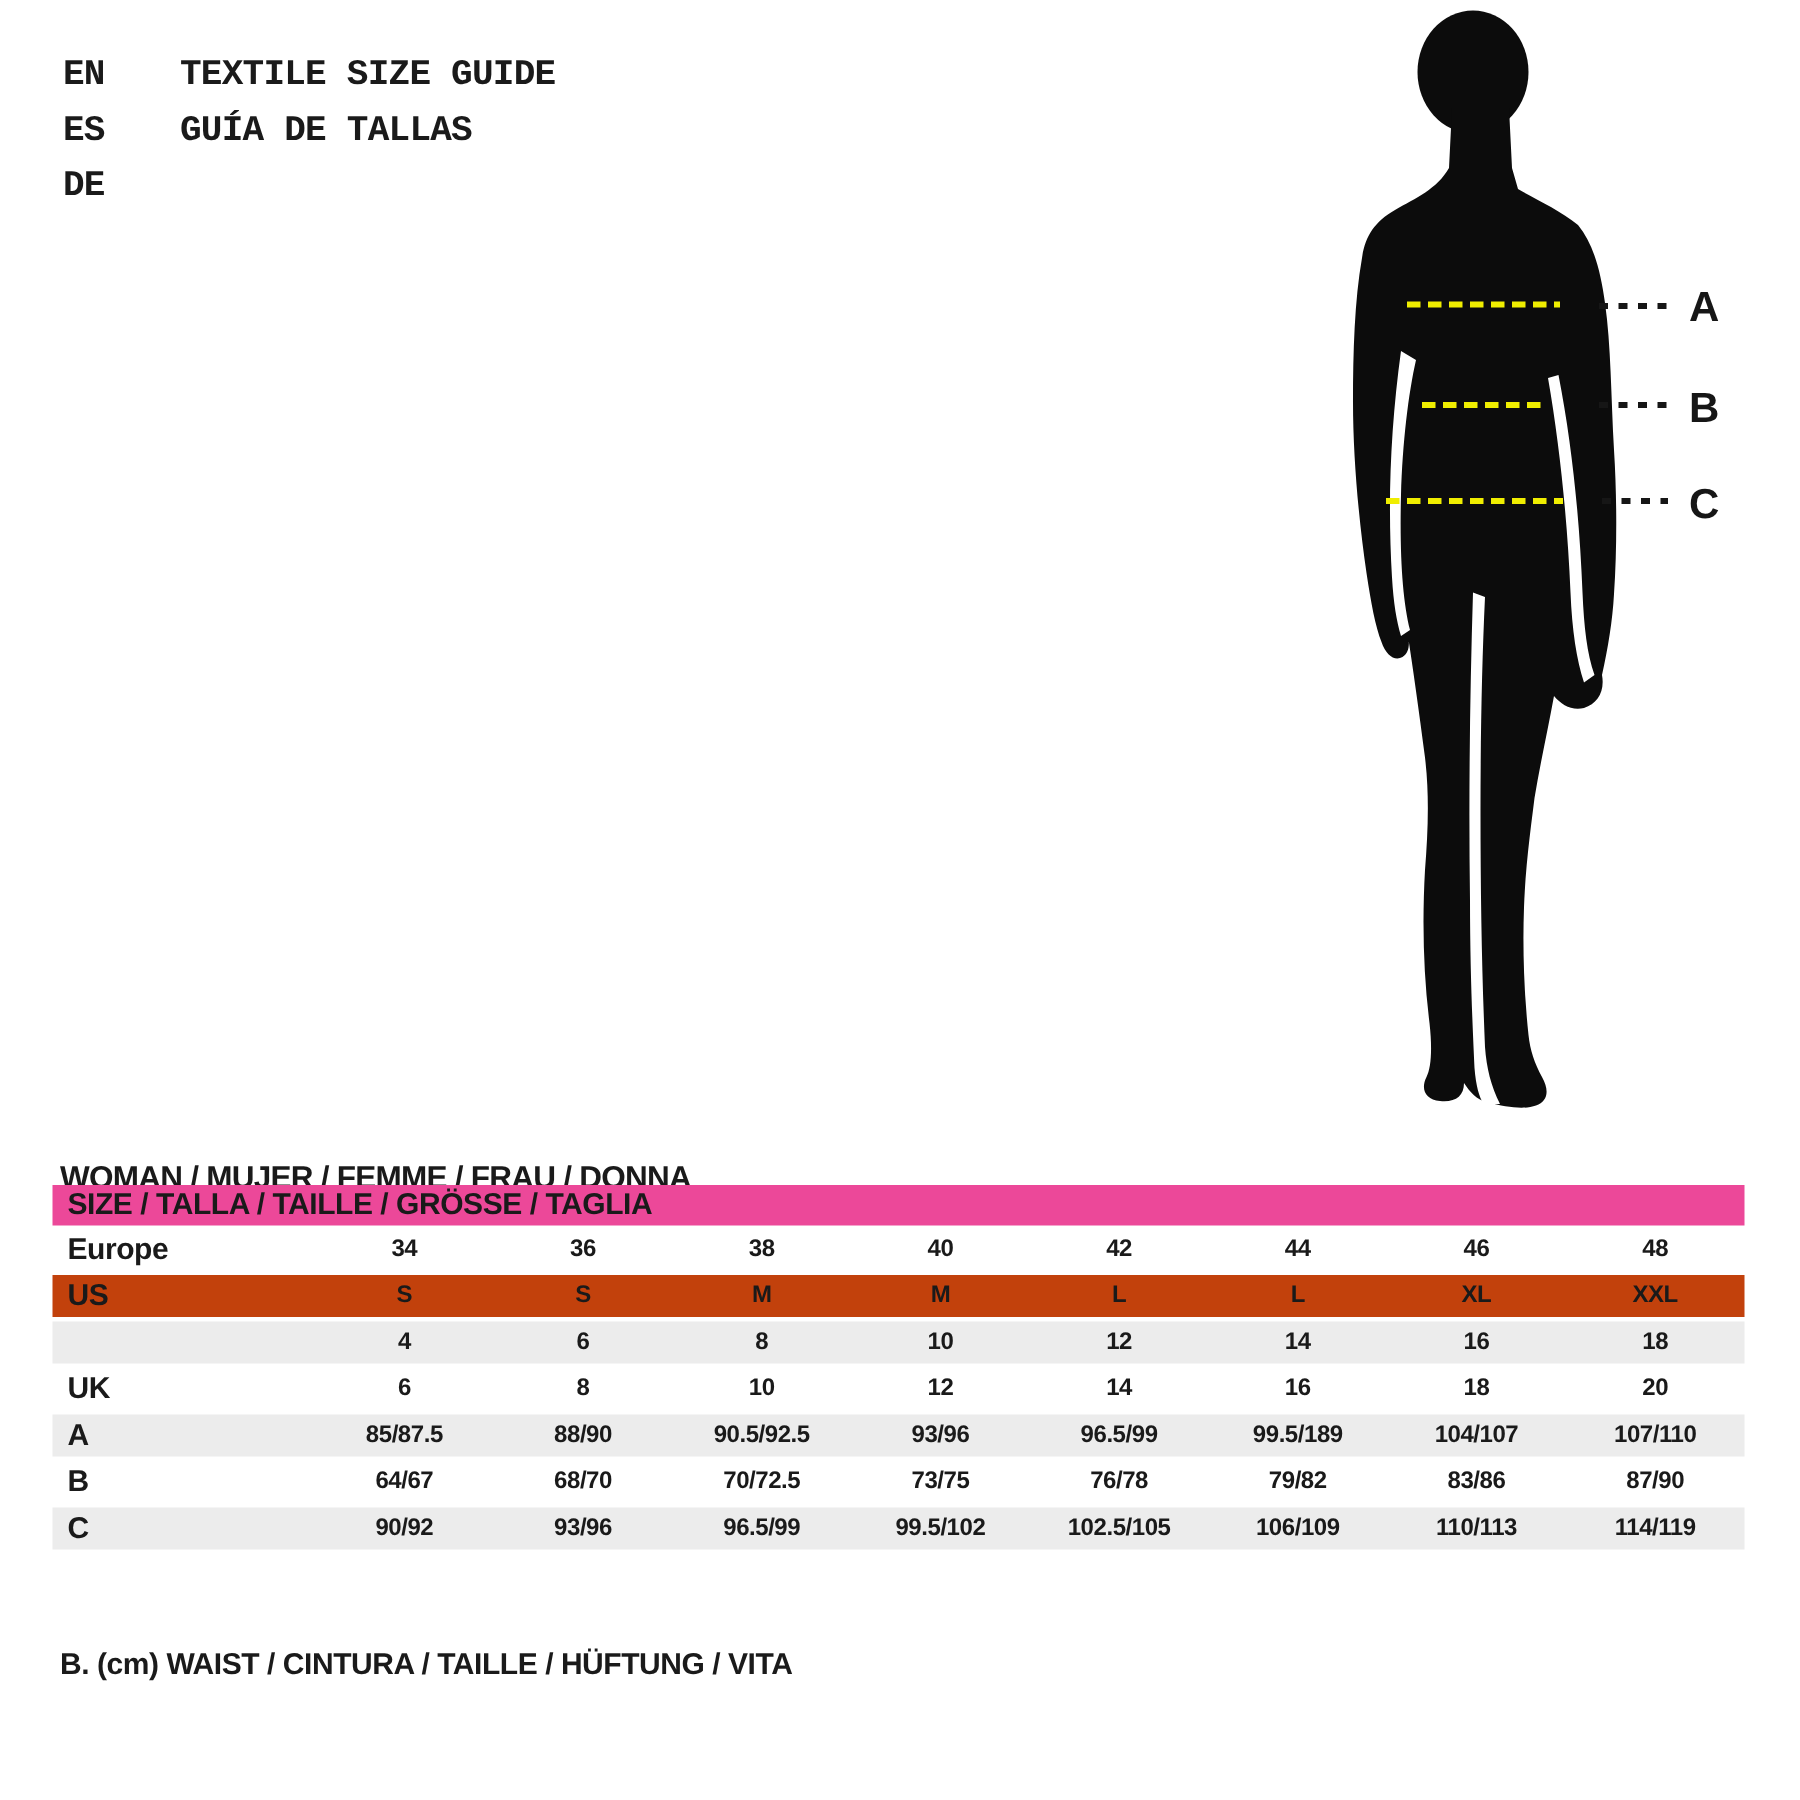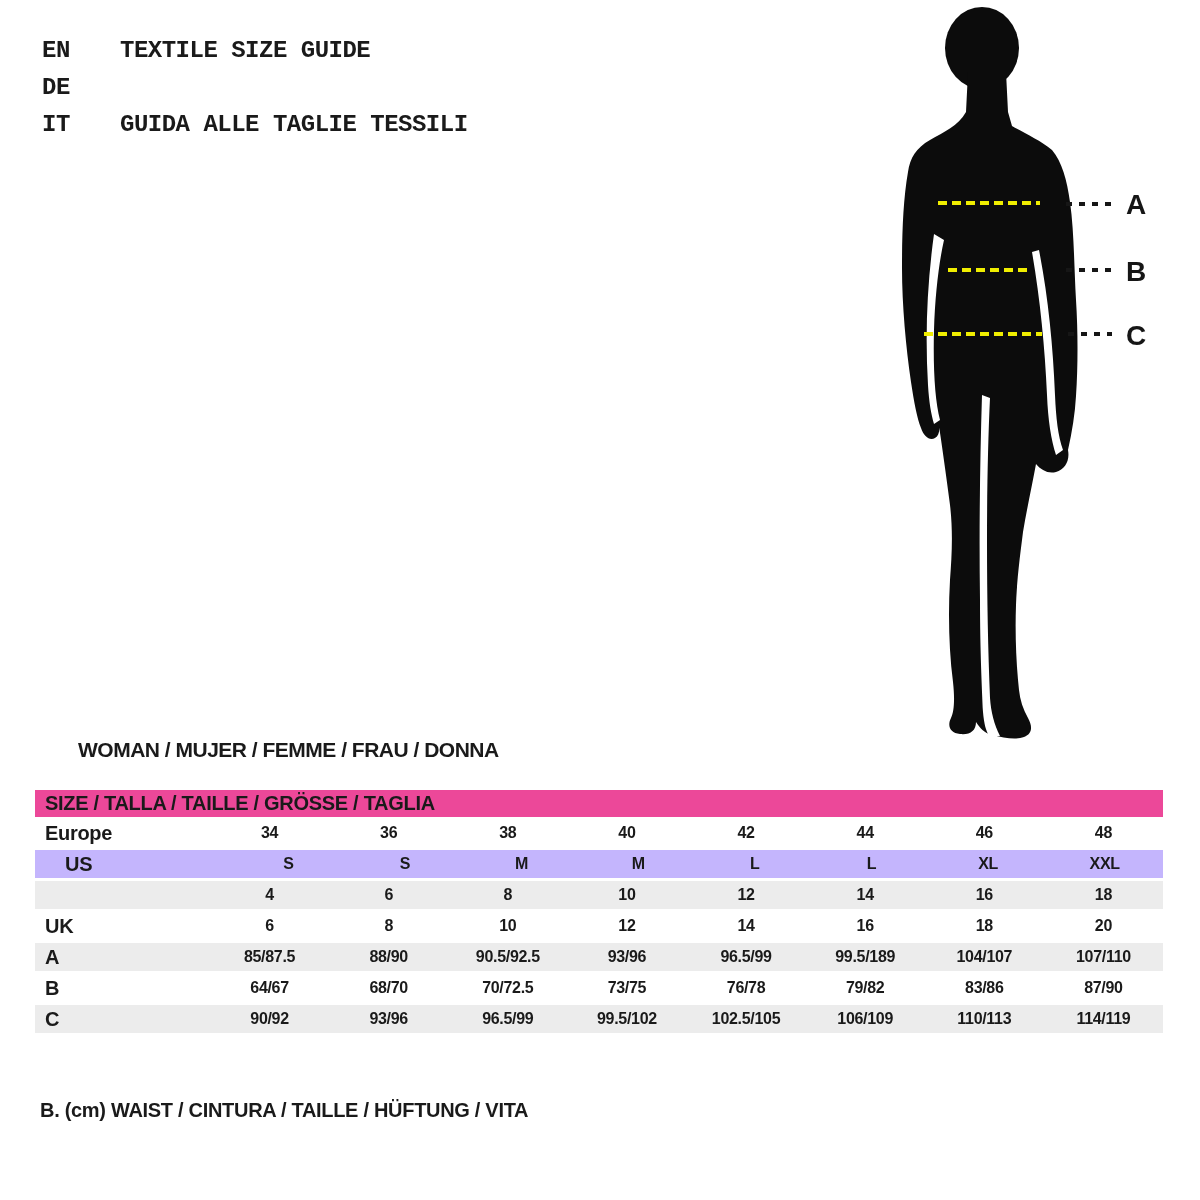--- a/index.html
+++ b/index.html
@@ -19,22 +19,22 @@
     font-weight:bold; font-size:24px; letter-spacing:-0.5px; white-space:nowrap;
   }
   .lang-code { width:78px; }
 
   
   .figure-wrap { position:absolute; left:860px; top:0; width:340px; height:740px; }
   .ms-label { font:bold 28px "Liberation Sans","DejaVu Sans",sans-serif; }
 
   
   .section-title {
-    position:absolute; left:40px; top:738px;
-    font-weight:bold; font-size:21px; letter-spacing:-0.5px; white-space:nowrap;margin-left:38px;
+    position:absolute; left:40px; top:774px;
+    font-weight:bold; font-size:21px; letter-spacing:-0.5px; white-space:nowrap;
   }
 
   
   .size-table { position:absolute; left:35px; top:790px; width:1128px; }
   .size-table .thead {
     height:27px; line-height:27px; margin-bottom:2px;
     padding-left:10px;
     font-weight:bold; font-size:20px; letter-spacing:-0.3px;
   }
   .trow { display:flex; height:28px; line-height:28px; margin-bottom:3px; }
@@ -56,25 +56,25 @@
 </style>
 </head>
 <body>
 
 <div class="lang-block" id="lang-block">
     <div class="lang-row">
       <span class="lang-code">EN</span>
       <span class="lang-label">TEXTILE SIZE GUIDE</span>
     </div>
     <div class="lang-row">
+      <span class="lang-code">ES</span>
+      <span class="lang-label">GUÍA DE TALLAS</span>
+    </div>
+    <div class="lang-row">
       <span class="lang-code">DE</span>
-    </div>
-    <div class="lang-row">
-      <span class="lang-code">IT</span>
-      <span class="lang-label">GUIDA ALLE TAGLIE TESSILI</span>
     </div>
   </div>
 
 <div class="figure-wrap">
   <svg width="340" height="740" viewBox="0 0 340 740" xmlns="http://www.w3.org/2000/svg">
     <g>
       <ellipse cx="122" cy="48" rx="37" ry="41" fill="#0c0c0c"></ellipse>
       <path fill="#0c0c0c" d="
         M 108 72 L 106 112
         C 98 126, 84 132, 70 140
@@ -150,21 +150,21 @@
         <div class="tlabel">Europe</div>
         <div class="tcell">34</div>
         <div class="tcell">36</div>
         <div class="tcell">38</div>
         <div class="tcell">40</div>
         <div class="tcell">42</div>
         <div class="tcell">44</div>
         <div class="tcell">46</div>
         <div class="tcell">48</div>
       </div>
-      <div class="trow" style="background: #c4b5fd; padding-left: 20px;">
+      <div class="trow" style="background: #c2410c;">
         <div class="tlabel">US</div>
         <div class="tcell">S</div>
         <div class="tcell">S</div>
         <div class="tcell">M</div>
         <div class="tcell">M</div>
         <div class="tcell">L</div>
         <div class="tcell">L</div>
         <div class="tcell">XL</div>
         <div class="tcell">XXL</div>
       </div>

